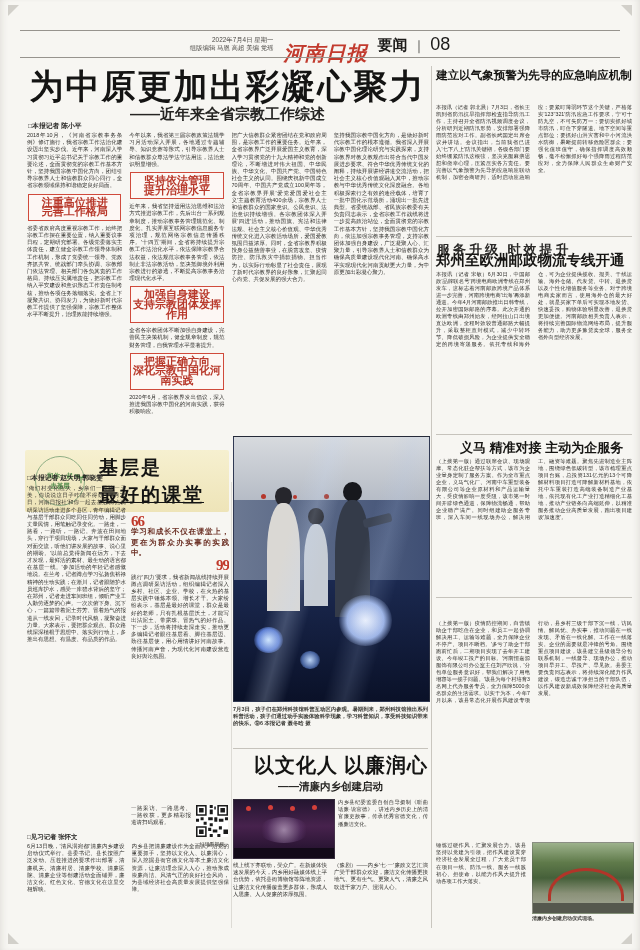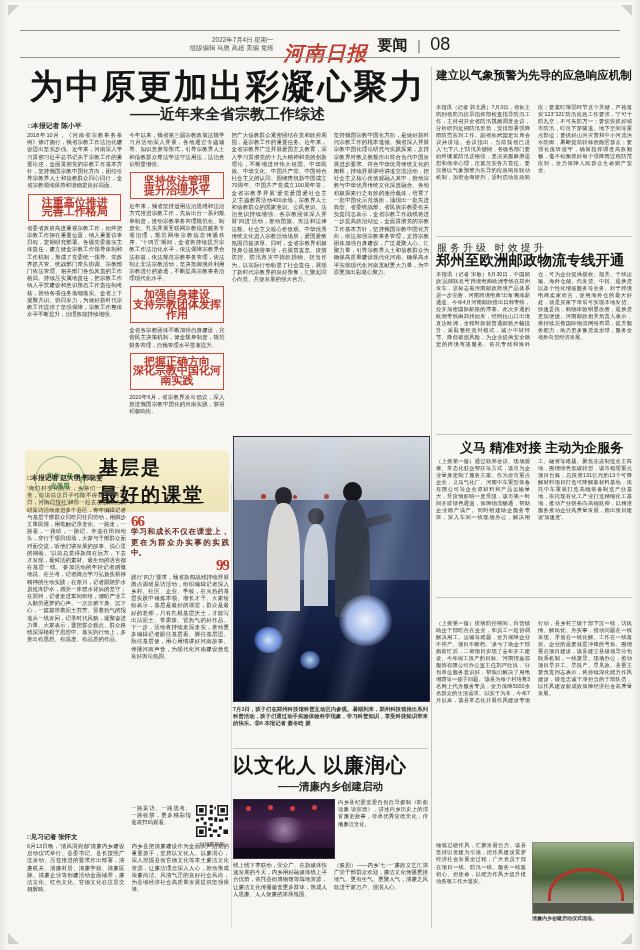--- a/index.html
+++ b/index.html
@@ -8,21 +8,21 @@
         box-shadow:inset 6px 0 8px -6px #d8d6d0, inset -6px 0 8px -6px #d8d6d0;}
   .abs{position:absolute;}
   .rule{position:absolute;height:1px;background:#97948e;}
   .rule.lt{background:#c6c3bc;}
   .vrule{position:absolute;width:1px;background:#c9c6bf;}
   .col{font-size:5.5px;line-height:7.2px;text-align:justify;color:#2f2e2b;overflow:hidden;}
   .cols2{column-count:2;column-gap:8px;font-size:5.3px;line-height:7px;text-align:justify;color:#2f2e2b;overflow:hidden;}
   .serifhead{font-family:"Liberation Serif","DejaVu Serif",serif;font-weight:bold;color:#141413;}
   .redbox{border:1px solid #d04a3b;color:#b8392b;font-weight:bold;font-size:11px;line-height:9.6px;
           text-align:center;padding:3px 1px;margin:4px 1px;background:#fdf7f4;}
-  .kicker{font-weight:normal;color:#2b2a28;letter-spacing:3px;font-size:10px;}
+  .kicker{font-weight:bold;color:#2b2a28;letter-spacing:3px;font-size:13px;}
   .byline{font-size:6.8px;font-weight:bold;color:#2b2a28;}
   .caption{font-size:5.4px;line-height:7px;font-weight:bold;color:#3a3935;text-align:justify;}
   .curl{width:0;height:0;border-style:solid;position:absolute;}
   .photo{position:absolute;overflow:hidden;border:1px solid rgba(90,90,90,.35);}
   .quote-mark{font-family:"Liberation Serif",serif;font-weight:bold;color:#c0392b;font-size:15px;line-height:12px;letter-spacing:-1px;}
   .pullquote{font-size:7.6px;line-height:10.5px;font-weight:bold;color:#6d3227;text-align:justify;}
   .fig{position:absolute;border-radius:45% 45% 0 0;}
   .head{position:absolute;border-radius:50%;}
   .orb{position:absolute;border-radius:50%;}
 </style>
@@ -167,21 +167,21 @@
     <div class="abs" style="left:66%;top:30%;width:15%;height:3.5%;background:#3c4454;border-radius:3px;transform:rotate(-14deg);"></div>
     <div class="orb" style="left:54%;top:60%;width:27%;height:19%;background:radial-gradient(circle,#f2f6ff 0%,#9db4e6 50%,rgba(20,30,70,0) 75%);"></div>
     <div class="orb" style="left:10%;top:72%;width:15%;height:10%;background:radial-gradient(circle,#cfe6ff 0%,#5d7fd4 55%,rgba(20,30,70,0) 80%);"></div>
     <div class="orb" style="left:34%;top:81%;width:10%;height:7%;background:radial-gradient(circle,#bcd4f5 0%,#47639e 60%,rgba(20,30,70,0) 85%);"></div>
     <div class="abs" style="left:0;top:0;width:100%;height:100%;background:linear-gradient(105deg,transparent 30%,rgba(200,215,240,.25) 38%,transparent 46%,transparent 60%,rgba(180,200,235,.16) 68%,transparent 76%);"></div>
   </div>
   <div class="abs caption" style="left:233px;top:706px;width:195px;">7月3日，孩子们在郑州科技馆科普互动区内参观。暑期到来，郑州科技馆推出系列科普活动，孩子们通过动手实验体验科学现象，学习科普知识，享受科技知识带来的快乐。⑨6 本报记者 聂冬晗 摄</div>
 
   <div class="rule lt" style="left:233px;top:748px;width:195px;"></div>
 
-  <div class="abs serifhead" style="left:233px;top:752px;width:195px;text-align:left;font-size:20px;letter-spacing:1px;">以文化人 以廉润心</div>
+  <div class="abs serifhead" style="left:233px;top:752px;width:195px;text-align:right;font-size:20px;letter-spacing:1px;">以文化人 以廉润心</div>
   <div class="abs" style="left:233px;top:780px;width:195px;text-align:center;font-size:10.5px;font-weight:bold;color:#262523;">——清廉内乡创建启动</div>
 
   <div class="photo" style="left:233px;top:799px;width:100px;height:58px;background:linear-gradient(180deg,#241530,#47224d 45%,#1d0f28 100%);">
     <div class="abs" style="left:12%;top:10%;width:5px;height:5px;border-radius:50%;background:#d4403a;"></div>
     <div class="abs" style="left:34%;top:8%;width:5px;height:5px;border-radius:50%;background:#d4403a;"></div>
     <div class="abs" style="left:56%;top:10%;width:5px;height:5px;border-radius:50%;background:#d4403a;"></div>
     <div class="abs" style="left:78%;top:8%;width:5px;height:5px;border-radius:50%;background:#d4403a;"></div>
     <div class="orb" style="left:25%;top:30%;width:50%;height:45%;background:radial-gradient(circle,rgba(232,214,240,.55) 0%,rgba(120,80,140,.25) 60%,transparent 80%);"></div>
     <div class="abs" style="left:0;bottom:0;width:100%;height:18%;background:#120a18;"></div>
   </div>

